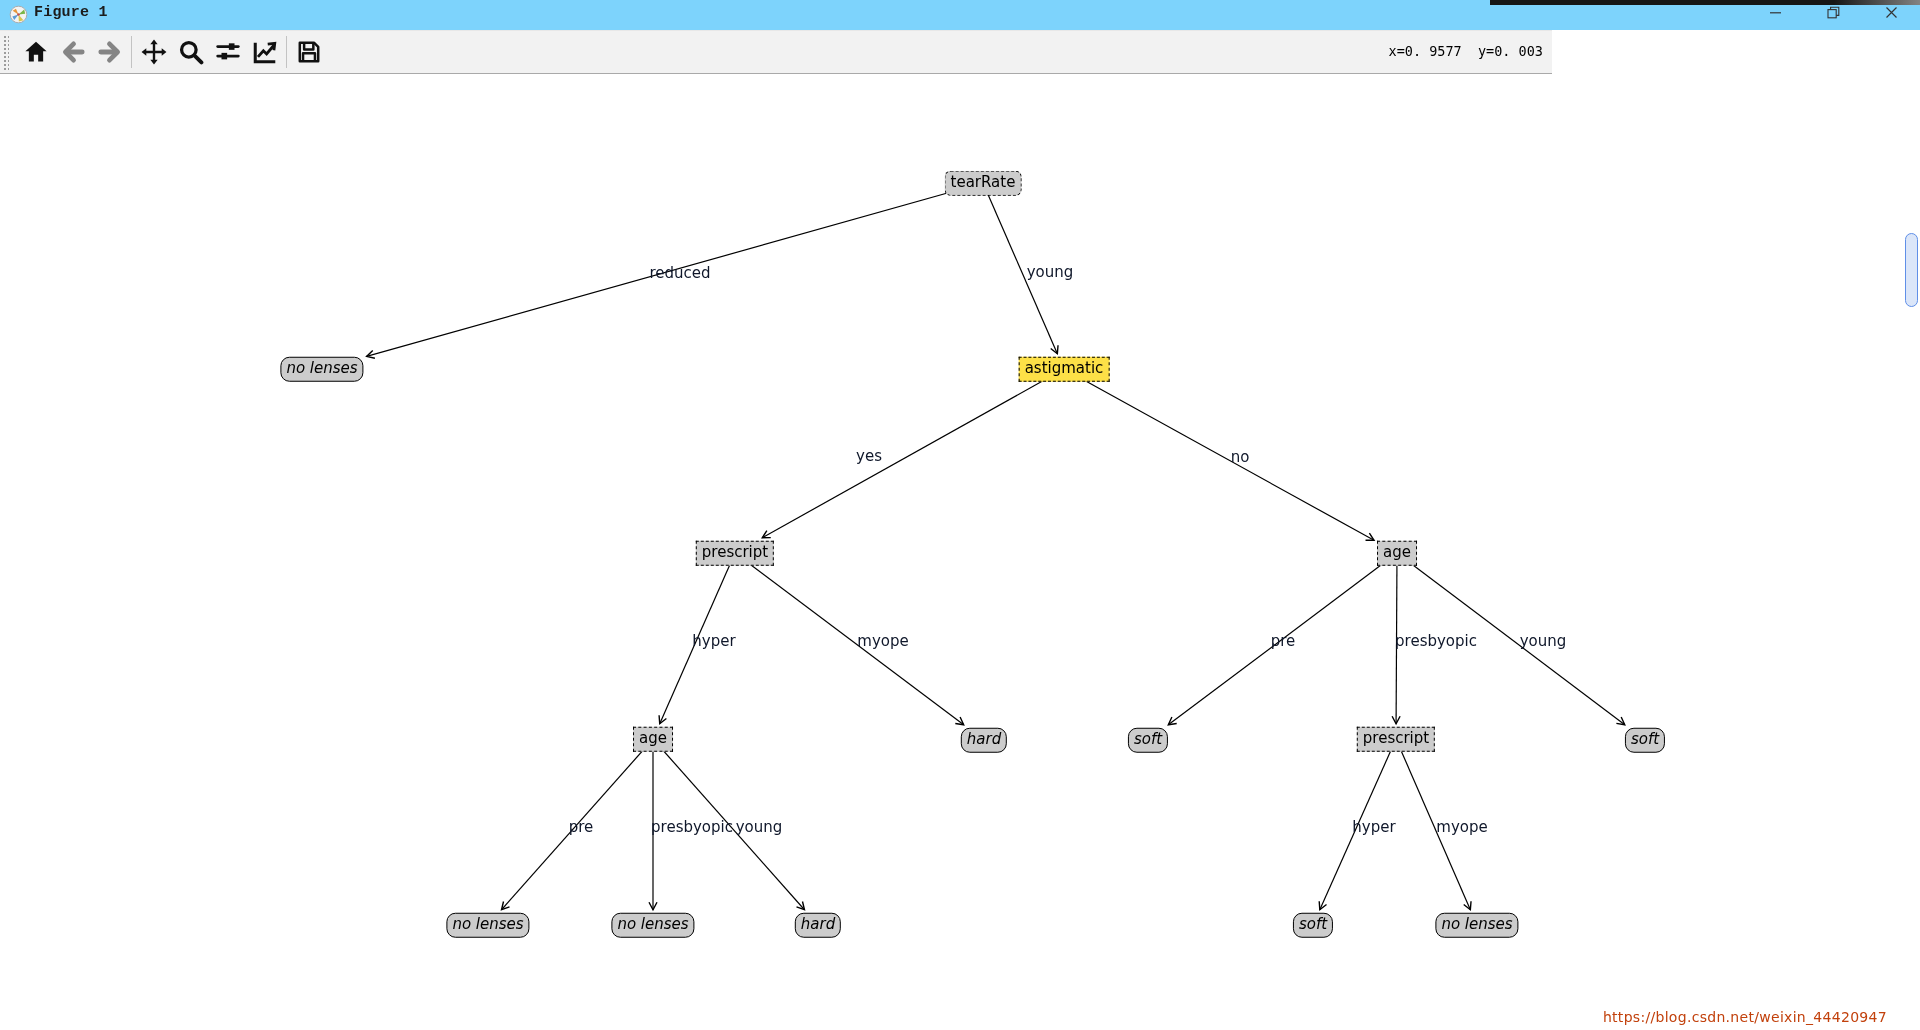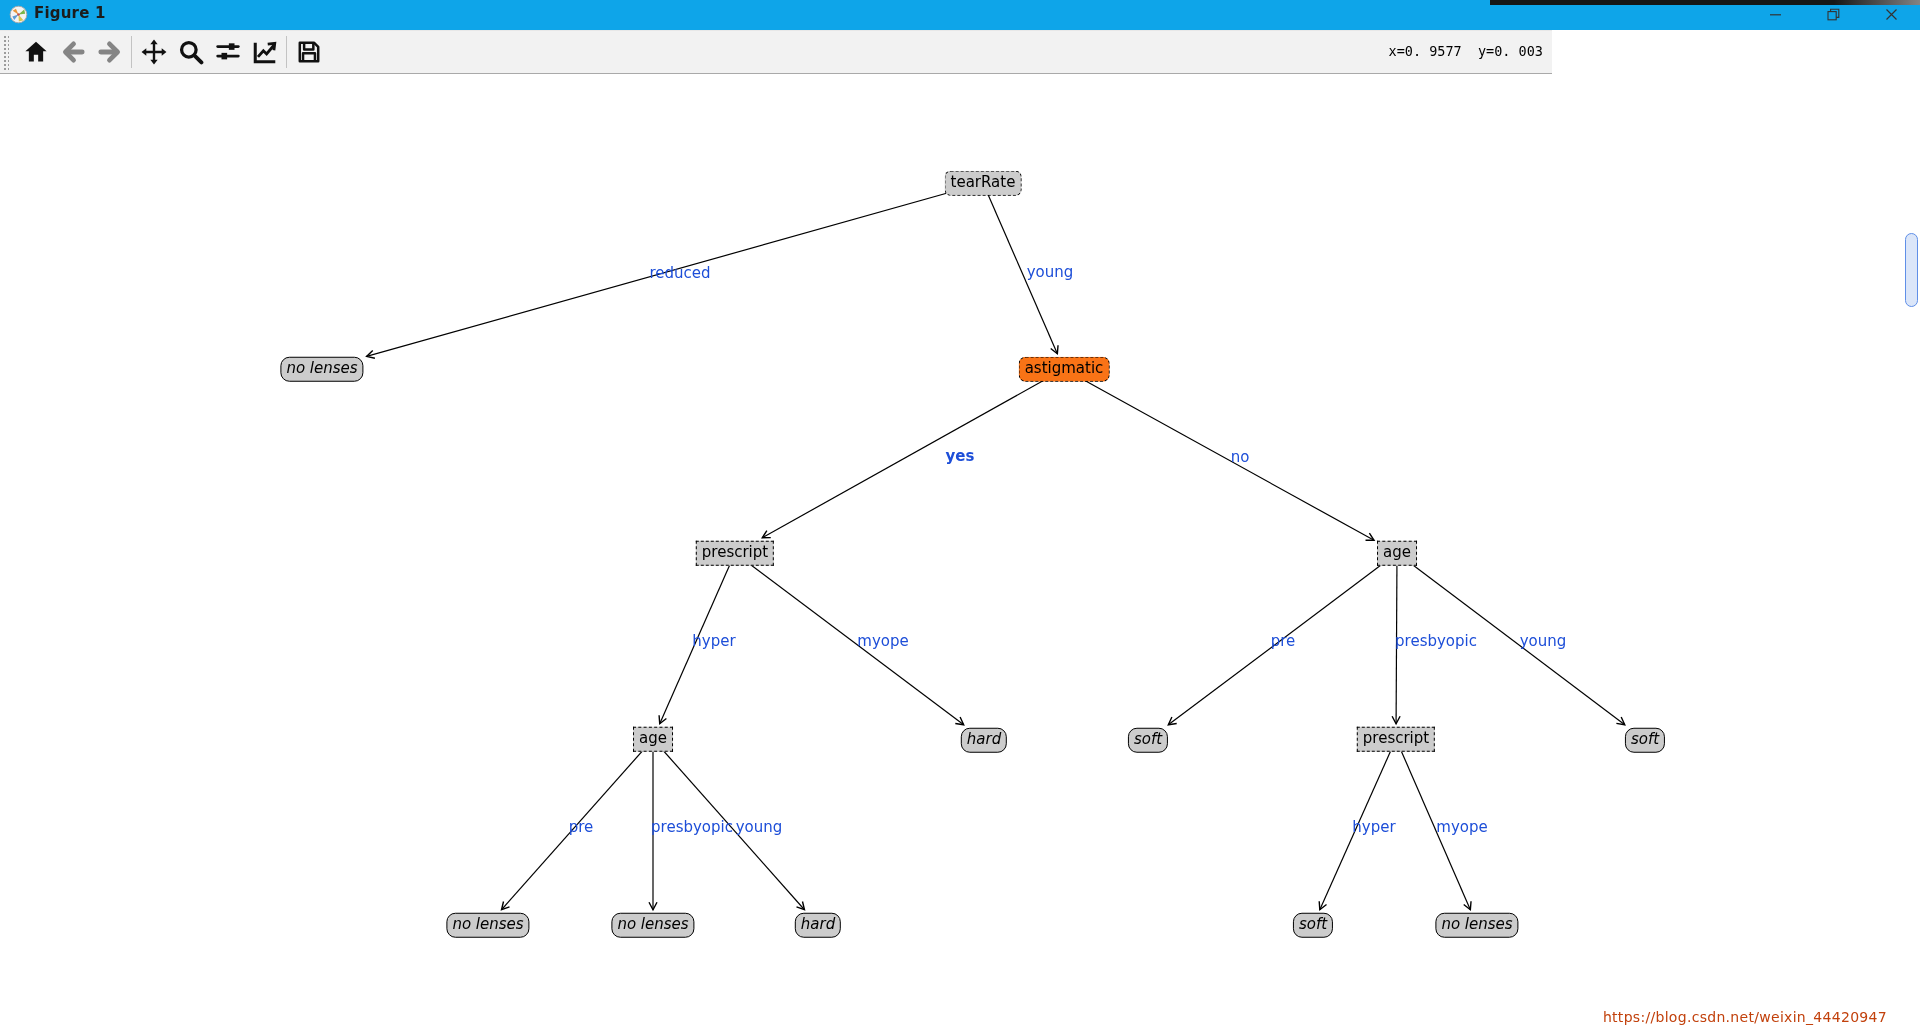--- a/index.html
+++ b/index.html
@@ -1,21 +1,21 @@
 <!DOCTYPE html>
 <html><head>
 <meta charset="utf-8">
 <style>
   * { margin:0; padding:0; box-sizing:border-box; }
   html,body { width:1920px; height:1030px; overflow:hidden; background:#fff;
               font-family:"DejaVu Sans", sans-serif; }
 
   
   .titlebar { position:absolute; left:0; top:0; width:1920px; height:30px;
-              background:#0ea5e9; z-index:40; }
+              background:#7dd3fc; z-index:40;font-family:Liberation Mono, monospace; }
   .titlebar .app-logo { position:absolute; left:9px; top:5px; width:19px; height:19px; }
   .titlebar .title-text { position:absolute; left:34px; top:4px; font-size:15px;
               font-weight:600; color:#1c1c1c; letter-spacing:.2px; }
   .win-controls { position:absolute; right:0; top:0; height:30px; display:flex; z-index:45; }
   .win-btn { width:58px; height:30px; display:flex; align-items:center; justify-content:center; }
   .dark-strip { position:absolute; left:1490px; top:0; width:430px; height:5px;
               background:linear-gradient(90deg,#161616 0%,#161616 80%,#838383 100%); z-index:46; }
 
   
   .toolbar { position:absolute; left:0; top:30px; width:1552px; height:44px;
@@ -29,21 +29,21 @@
             color:#111; }
   .tb-btn.disabled { color:#858585; }
   .tb-btn .icon { display:flex; }
   .tb-sep { width:1px; height:32px; background:#c3c3c3; margin:0 3px; }
   .tb-coords { position:absolute; right:9px; top:12px; font-family:"DejaVu Sans Mono", monospace;
                font-size:13.5px; color:#000; white-space:pre; }
 
   
   .plot-area { position:absolute; left:0; top:0; width:1920px; height:1030px; background:#fff; z-index:1; }
   #edges-svg { position:absolute; left:0; top:0; z-index:2; }
-  .elabel { position:absolute; transform:translate(-50%,-50%); font-size:15px; color:#1d4ed8;
+  .elabel { position:absolute; transform:translate(-50%,-50%); font-size:15px; color:#0f172a;
             white-space:nowrap; z-index:3; }
   .tnode { position:absolute; transform:translate(-50%,-50%); font-size:15px; color:#000;
            padding:1px 5px 2px; white-space:nowrap; z-index:4; line-height:1.3; }
   .tnode.decision { border:1.6px dashed #000; }
   .tnode.leaf { border:1.6px solid #000; border-radius:9px;font-style:italic; }
 
   .watermark { position:absolute; right:33px; bottom:5px; font-size:14px; color:#c2410c;
                z-index:5; letter-spacing:.3px; }
 
   .blue-pill { position:absolute; left:1905px; top:233px; width:13px; height:74px;
@@ -72,37 +72,37 @@
         <line x1="653" y1="739" x2="501.5282258064516" y2="909.75" stroke="#000000" stroke-width="1.2" marker-end="url(#arrowhead)"></line>
         <line x1="653" y1="739" x2="653" y2="909.75" stroke="#000000" stroke-width="1.2" marker-end="url(#arrowhead)"></line>
         <line x1="653" y1="739" x2="804.4717741935484" y2="909.75" stroke="#000000" stroke-width="1.2" marker-end="url(#arrowhead)"></line>
         <line x1="1396" y1="739" x2="1319.8051075268818" y2="909.75" stroke="#000000" stroke-width="1.2" marker-end="url(#arrowhead)"></line>
         <line x1="1396" y1="739" x2="1470.358870967742" y2="909.75" stroke="#000000" stroke-width="1.2" marker-end="url(#arrowhead)"></line>
       </g>
   </svg>
   <div id="tree-labels">
       <div class="elabel" style="left: 680px; top: 273px;">reduced</div>
       <div class="elabel" style="left: 1050px; top: 272px;">young</div>
-      <div class="elabel" style="left: 960px; top: 456px; font-weight: bold;">yes</div>
+      <div class="elabel" style="left: 869px; top: 456px;">yes</div>
       <div class="elabel" style="left: 1240px; top: 457px;">no</div>
       <div class="elabel" style="left: 714px; top: 641px;">hyper</div>
       <div class="elabel" style="left: 883px; top: 641px;">myope</div>
       <div class="elabel" style="left: 1283px; top: 641px;">pre</div>
       <div class="elabel" style="left: 1436px; top: 641px;">presbyopic</div>
       <div class="elabel" style="left: 1543px; top: 641px;">young</div>
       <div class="elabel" style="left: 581px; top: 827px;">pre</div>
       <div class="elabel" style="left: 692px; top: 827px;">presbyopic</div>
       <div class="elabel" style="left: 759px; top: 827px;">young</div>
       <div class="elabel" style="left: 1374px; top: 827px;">hyper</div>
       <div class="elabel" style="left: 1462px; top: 827px;">myope</div>
     </div>
   <div id="tree-nodes">
       <div class="tnode decision" style="left: 983px; top: 183px; background: rgb(204, 204, 204); border-radius: 6px;">tearRate</div>
       <div class="tnode leaf" style="left: 322px; top: 369px; background: rgb(204, 204, 204);">no lenses</div>
-      <div class="tnode decision" style="left: 1064px; top: 369px; background: #f97316; border-radius: 7px;">astigmatic</div>
+      <div class="tnode decision" style="left: 1064px; top: 369px; background: #fde047;">astigmatic</div>
       <div class="tnode decision" style="left: 735px; top: 553px; background: rgb(204, 204, 204);">prescript</div>
       <div class="tnode decision" style="left: 1397px; top: 553px; background: rgb(204, 204, 204);">age</div>
       <div class="tnode decision" style="left: 653px; top: 739px; background: rgb(204, 204, 204);">age</div>
       <div class="tnode leaf" style="left: 984px; top: 740px; background: rgb(204, 204, 204);">hard</div>
       <div class="tnode leaf" style="left: 1148px; top: 740px; background: rgb(204, 204, 204);">soft</div>
       <div class="tnode decision" style="left: 1396px; top: 739px; background: rgb(204, 204, 204);">prescript</div>
       <div class="tnode leaf" style="left: 1645px; top: 740px; background: rgb(204, 204, 204);">soft</div>
       <div class="tnode leaf" style="left: 488px; top: 925px; background: rgb(204, 204, 204);">no lenses</div>
       <div class="tnode leaf" style="left: 653px; top: 925px; background: rgb(204, 204, 204);">no lenses</div>
       <div class="tnode leaf" style="left: 818px; top: 925px; background: rgb(204, 204, 204);">hard</div>

